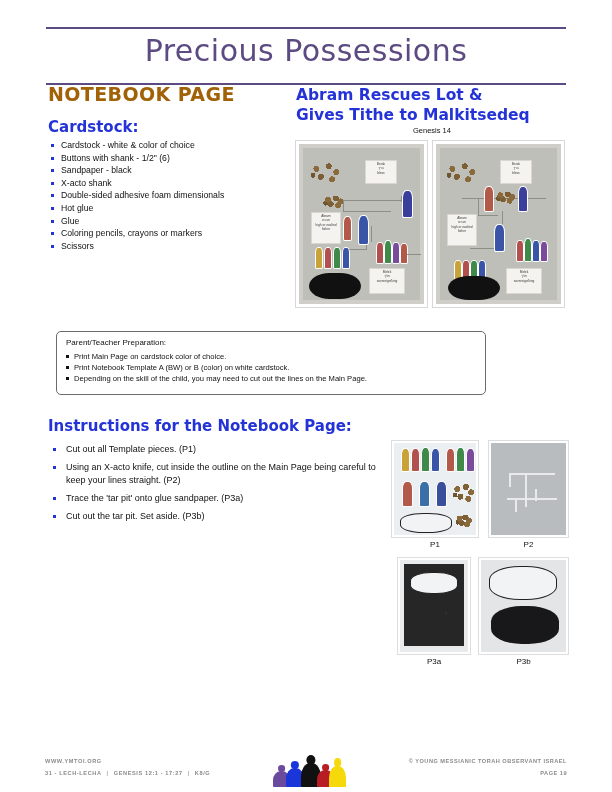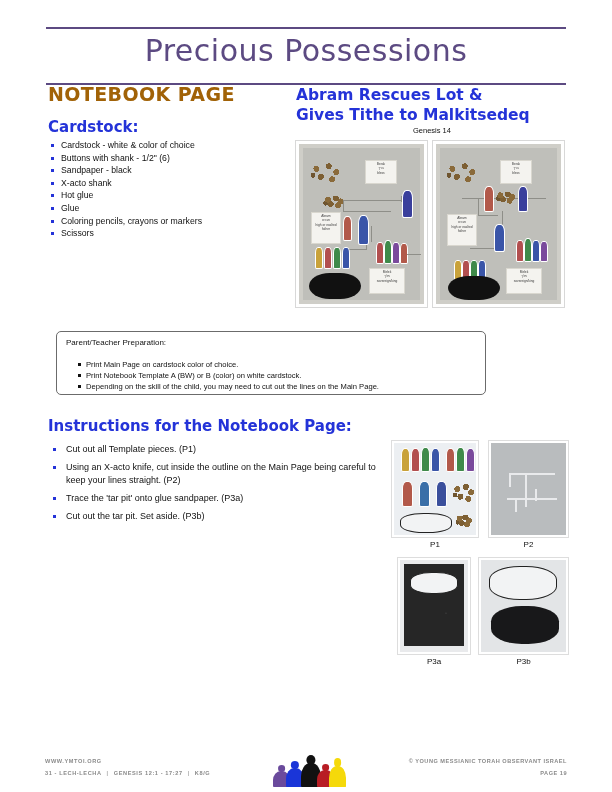--- a/index.html
+++ b/index.html
@@ -173,21 +173,21 @@
     box-sizing: border-box;
     padding: 6px 9px 0 9px;
     background: #ffffff;
   }
   .prep-heading {
     font-size: 8px;
     color: #111111;
     margin-bottom: 4px;
     font-family: "Liberation Sans", sans-serif;
   }
-  .prep-list { margin: 12px; padding: 0; list-style: none; }
+  .prep-list { margin: 0; padding: 0; list-style: none; }
   .prep-list li {
     font-size: 7.6px;
     line-height: 11px;
     color: #111111;
     padding-left: 8px;
     position: relative;
     font-family: "Liberation Sans", sans-serif;
   }
   .prep-list li::before {
     content: "";
@@ -345,20 +345,21 @@
   <div class="rule bottom"></div>
 </div>
 
 <div class="section-title">NOTEBOOK PAGE</div>
 <div class="materials-title">Cardstock:</div>
 <ul class="materials-list">
   <li>Cardstock - white &amp; color of choice</li>
   <li>Buttons with shank - 1/2" (6)</li>
   <li>Sandpaper - black</li>
   <li class="ital">X-acto shank</li>
+  <li>Double-sided adhesive foam dimensionals</li>
   <li>Hot glue</li>
   <li>Glue</li>
   <li>Coloring pencils, crayons or markers</li>
   <li>Scissors</li>
 </ul>
 
 <div class="lesson-title">
   <div>Abram Rescues Lot &amp;</div>
   <div>Gives Tithe to Malkitsedeq</div>
 </div>

